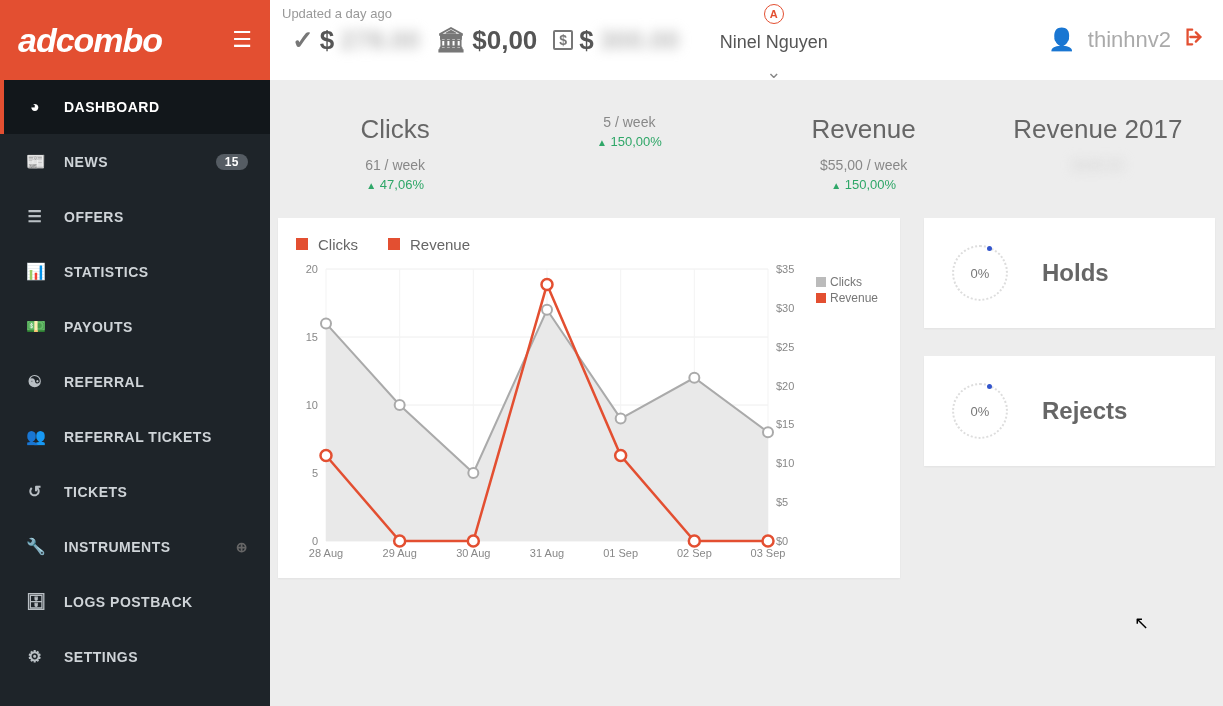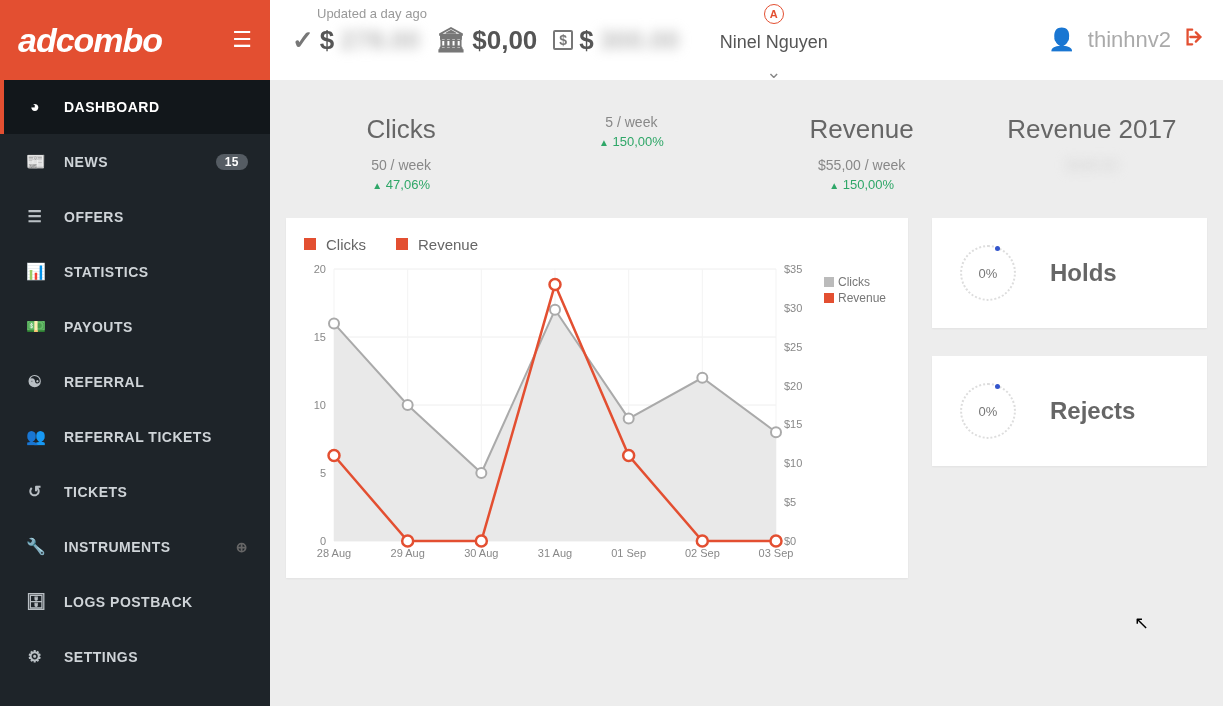--- a/index.html
+++ b/index.html
@@ -4,21 +4,21 @@
 <style>
 * { box-sizing: border-box; margin: 0; padding: 0; }
 body { font-family: -apple-system, BlinkMacSystemFont, "Segoe UI", Arial, sans-serif; background: #f0f0f0; color: #555; width: 1223px; height: 706px; overflow: hidden; }
 
 
 .header { height: 80px; background: #e34f31; display: flex; align-items: stretch; }
 .logo-area { width: 270px; display: flex; align-items: center; justify-content: space-between; padding: 0 18px; }
 .logo { color: #fff; font-style: italic; font-weight: 800; font-size: 34px; letter-spacing: -1px; }
 .hamburger { color: #fff; font-size: 22px; cursor: pointer; }
 .topbar { flex: 1; background: #fff; display: flex; align-items: center; padding: 0 18px; color: #777; }
-.updated { position: absolute; top: 6px; left: 282px; font-size: 13px; color: #999; margin-left: 35px; }
+.updated { position: absolute; top: 6px; left: 282px; font-size: 13px; color: #999; }
 .balances { display: flex; align-items: center; gap: 16px; margin-left: 4px; }
 .bal { display: flex; align-items: center; gap: 6px; font-size: 26px; font-weight: 600; color: #555; }
 .bal .blur { filter: blur(6px); color: #bbb; }
 .bal-icon { color: #777; }
 .mgr { margin-left: 36px; display: flex; align-items: center; gap: 8px; font-size: 18px; color: #555; flex-direction: column; }
 .avatar-a { width: 20px; height: 20px; border: 1.5px solid #e34f31; border-radius: 50%; display: inline-flex; align-items: center; justify-content: center; font-size: 11px; font-weight: 700; color: #e34f31; }
 .flag { width: 22px; height: 14px; background: linear-gradient(#012169 0 33%, #fff 33% 66%, #c8102e 66%); position: relative; border:1px solid #ccc; }
 .userblock { margin-left: auto; display: flex; align-items: center; gap: 12px; color: #bbb; font-size: 22px; }
 .userblock .uname { color: #aaa; }
 .logout { color: #e34f31; font-size: 22px; cursor: pointer; }
@@ -26,21 +26,21 @@
 
 .sidebar { position: absolute; top: 80px; left: 0; width: 270px; height: calc(706px - 80px); background: #1e2429; color: #cfd4d8; }
 .side-item { display: flex; align-items: center; gap: 20px; padding: 18px 22px; font-size: 14px; font-weight: 700; letter-spacing: 0.5px; cursor: pointer; border-left: 4px solid transparent; }
 .side-item.active { background: #12171b; border-left-color: #e34f31; color: #fff; }
 .side-item .icon { width: 18px; text-align: center; font-size: 16px; color: #b9bfc4; }
 .side-item.active .icon { color: #fff; }
 .side-badge { margin-left: auto; background: #555c63; color: #fff; border-radius: 10px; font-size: 12px; padding: 1px 9px; font-weight:700; }
 .side-item .arrow { margin-left:auto; color:#666; font-size:14px; }
 
 
-.main { position: absolute; top: 80px; left: 270px; right: 0; bottom: 0; padding: 16px 16px 0; background: #ededed; overflow:hidden; }
+.main { position: absolute; top: 80px; left: 270px; right: 0; bottom: 0; padding: 16px 8px 0; background: #ededed; overflow:hidden; }
 .stats-row { display: flex; gap: 0; margin: 18px 0 26px; }
 .stat { flex: 1; text-align: center; }
 .stat h3 { font-size: 26px; font-weight: 400; color: #666; margin-bottom: 12px; }
 .stat .sub { font-size: 14px; color: #888; margin-bottom: 4px; }
 .stat .pct { font-size: 13px; color: #2fa768; }
 .stat .tri { color: #2fa768; font-size: 10px; }
 .stat .blur { filter: blur(6px); color:#ccc; }
 
 .content-row { display: flex; gap: 24px; }
 .chart-card { background: #fff; padding: 18px 12px 18px 12px; width: 622px; height: 360px; box-shadow: 0 1px 2px rgba(0,0,0,.05); }
@@ -148,21 +148,21 @@
   <div class="side-item">
     <span class="icon">⚙</span>
     <span>SETTINGS</span>
   </div>
 </div>
 
 <div class="main">
   <div class="stats-row">
     <div class="stat">
       <h3>Clicks</h3>
-      <div class="sub">50 / week</div>
+      <div class="sub">61 / week</div>
       <div class="pct"><span class="tri">▲</span> <span>47,06%</span></div>
     </div>
     <div class="stat">
       <div class="sub">5 / week</div>
       <div class="pct"><span class="tri">▲</span> <span>150,00%</span></div>
     </div>
     <div class="stat">
       <h3>Revenue</h3>
       <div class="sub">$55,00 / week</div>
       <div class="pct"><span class="tri">▲</span> <span>150,00%</span></div>

